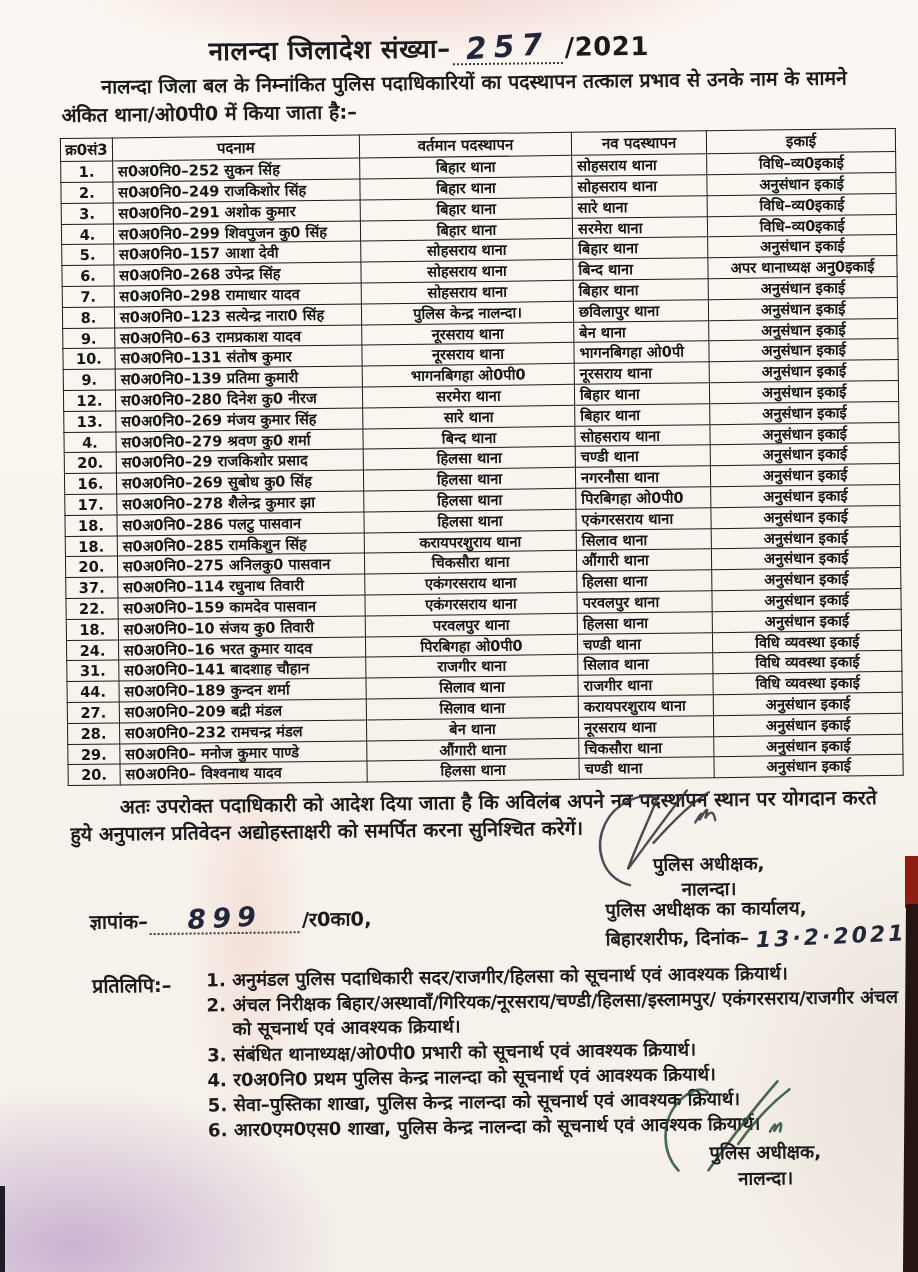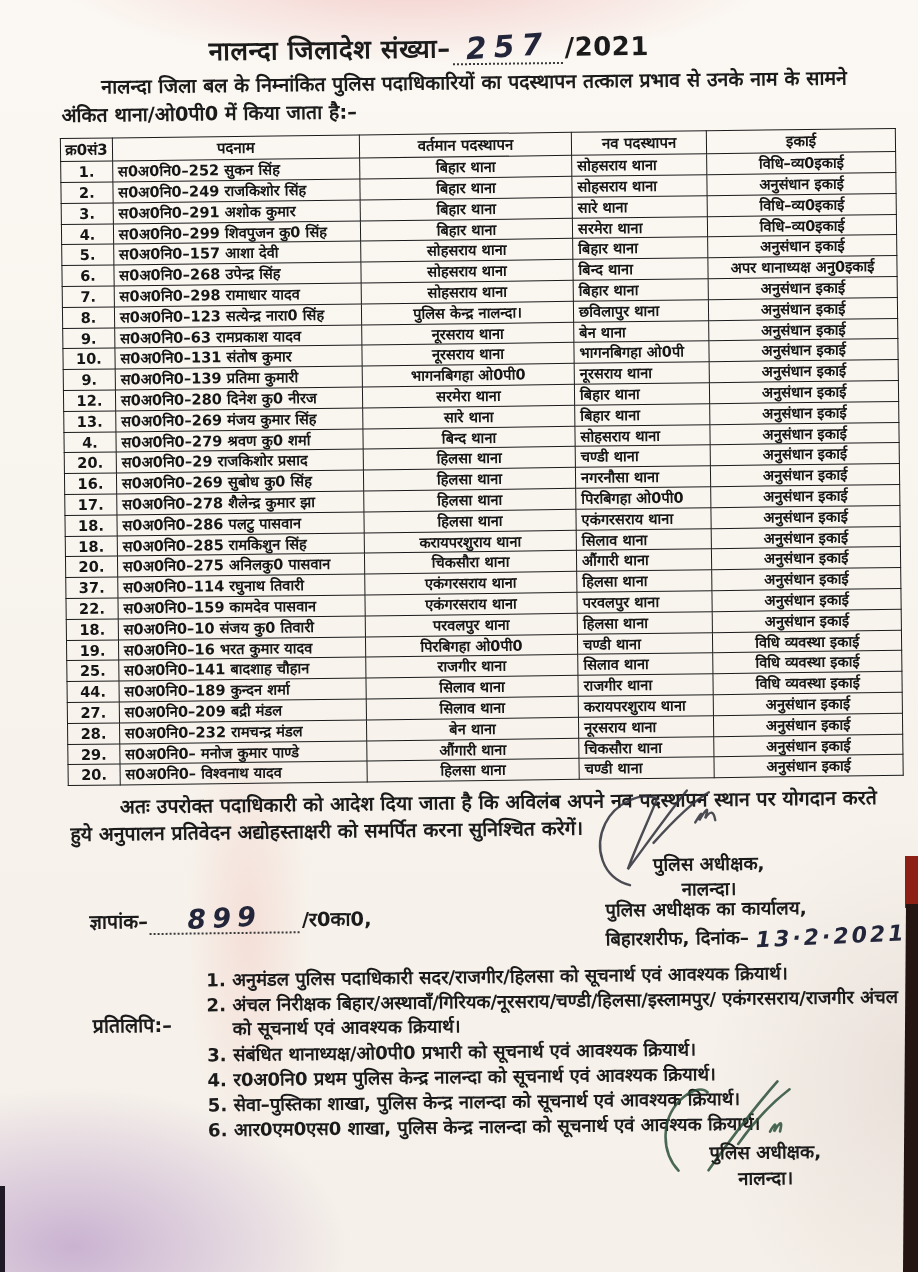--- a/index.html
+++ b/index.html
@@ -72,21 +72,21 @@
   }
   .office-block .hand{font-size:22px;letter-spacing:3px;transform:rotate(-2deg) translateY(1px);}
 
   .memo-line{
     position:absolute;top:908px;left:80px;font-size:19.5px;font-weight:700;
   }
   .memo-line .num-slot{min-width:150px;}
   .memo-line .hand{font-size:27px;letter-spacing:6px;transform:rotate(-2deg);line-height:.8;}
 
   .copies-label{
-    position:absolute;top:1012px;left:82px;font-size:19.5px;font-weight:700;
+    position:absolute;top:972px;left:82px;font-size:19.5px;font-weight:700;
   }
   .copies{
     position:absolute;top:970px;left:196px;width:692px;
     font-size:18.2px;font-weight:700;line-height:1.33;
   }
   .copy-item{display:flex;margin-bottom:1px;}
   .copy-item .num{width:26px;flex:none;}
   .copy-item .txt{flex:1;}
 
   .sig2-block{
@@ -284,28 +284,28 @@
             <td class="c4">अनुसंधान इकाई</td>
           </tr>
           <tr>
             <td class="c0">18.</td>
             <td class="c1">स0अ0नि0–10 संजय कु0 तिवारी</td>
             <td class="c2">परवलपुर थाना</td>
             <td class="c3">हिलसा थाना</td>
             <td class="c4">अनुसंधान इकाई</td>
           </tr>
           <tr>
-            <td class="c0">19.</td>
+            <td class="c0">24.</td>
             <td class="c1">स0अ0नि0–16 भरत कुमार यादव</td>
             <td class="c2">पिरबिगहा ओ0पी0</td>
             <td class="c3">चण्डी थाना</td>
             <td class="c4">विधि व्यवस्था इकाई</td>
           </tr>
           <tr>
-            <td class="c0">25.</td>
+            <td class="c0">31.</td>
             <td class="c1">स0अ0नि0–141 बादशाह चौहान</td>
             <td class="c2">राजगीर थाना</td>
             <td class="c3">सिलाव थाना</td>
             <td class="c4">विधि व्यवस्था इकाई</td>
           </tr>
           <tr>
             <td class="c0">44.</td>
             <td class="c1">स0अ0नि0–189 कुन्दन शर्मा</td>
             <td class="c2">सिलाव थाना</td>
             <td class="c3">राजगीर थाना</td>

